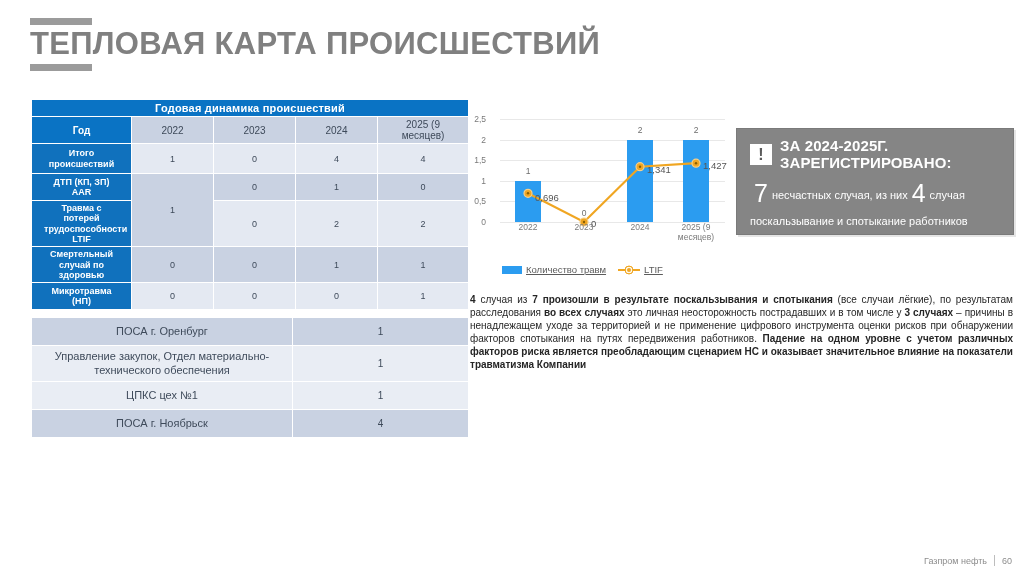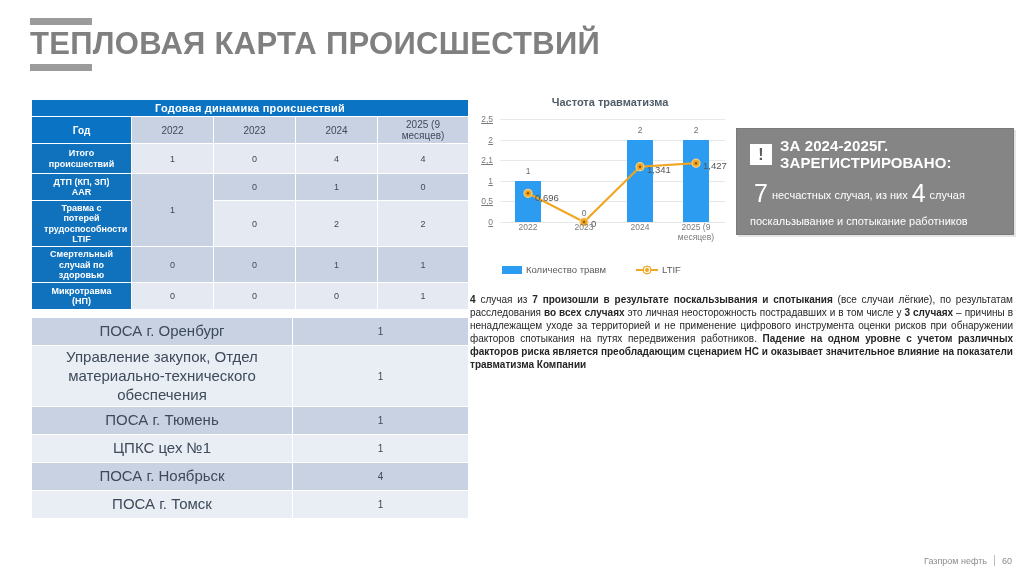--- a/index.html
+++ b/index.html
@@ -85,21 +85,21 @@
   }
 
   
   #table-units {
     position: absolute;
     left: 31px;
     top: 317px;
     width: 437px;
   }
   #table-units .unit-name {
-    font-size: 15px;
+    font-size: 11px;
     line-height: 1.25;
   }
   #table-units .unit-count { font-size: 10px; }
   .u-a { background: #c9d2e2; }
   .u-b { background: #e9edf4; }
 
   
   #chart-panel {
     position: absolute;
     left: 470px;
@@ -127,26 +127,25 @@
   .grid-line {
     position: absolute;
     left: 0;
     width: 100%;
     height: 1px;
     background: #e8e8e8;
   }
   .ytick {
     position: absolute;
     right: 100%;
-    margin-right: 7px;
+    margin-right: 14px;
     transform: translateY(-50%);
     font-size: 8.5px;
     color: #7a7a7a;
     white-space: nowrap;
-    text-decoration: underline;
   }
   .bar {
     position: absolute;
     bottom: 0;
     background: #2b9cf0;
     width: 26px;
   }
   .bar-label {
     position: absolute;
     transform: translate(-50%, -100%);
@@ -175,23 +174,24 @@
     font-size: 9.5px;
     color: #555;
     white-space: nowrap;
   }
   #chart-legend {
     position: absolute;
     left: 32px;
     top: 168px;
     display: flex;
     align-items: center;
-    gap: 30px;
+    gap: 12px;
     font-size: 9.5px;
     color: #5b5b5b;
+    text-decoration: underline;
   }
   .lg-item { display: flex; align-items: center; gap: 4px; }
   .lg-swatch-bar { width: 20px; height: 8px; background: #2b9cf0; }
   .lg-swatch-line {
     width: 22px; height: 2px; background: #f0a622;
     position: relative;
   }
   .lg-swatch-line::after {
     content: "";
     position: absolute;
@@ -353,51 +353,42 @@
   <tbody>
     <tr style="height:28px">
       <td class="u-a unit-name">ПОСА г. Оренбург</td>
       <td class="u-a unit-count">1</td>
     </tr>
     <tr style="height:36px">
       <td class="u-b unit-name">Управление закупок, Отдел материально-технического обеспечения</td>
       <td class="u-b unit-count">1</td>
     </tr>
     <tr style="height:28px">
-      <td class="u-a unit-name">ПОСА г. Тюмень</td>
-      <td class="u-a unit-count">1</td>
-    </tr>
-    <tr style="height:28px">
       <td class="u-b unit-name">ЦПКС цех №1</td>
       <td class="u-b unit-count">1</td>
     </tr>
     <tr style="height:28px">
       <td class="u-a unit-name">ПОСА г. Ноябрьск</td>
       <td class="u-a unit-count">4</td>
     </tr>
-    <tr style="height:28px">
-      <td class="u-b unit-name">ПОСА г. Томск</td>
-      <td class="u-b unit-count">1</td>
-    </tr>
   </tbody>
 </table>
 
 <div id="chart-panel">
-  <div id="chart-title">Частота травматизма</div>
 
   <div id="plot-area">
 
     <div class="grid-line" style="top:0px">
         <span class="ytick">2,5</span>
       </div>
     <div class="grid-line" style="top:20.6px">
         <span class="ytick">2</span>
       </div>
     <div class="grid-line" style="top:41.2px">
-        <span class="ytick">2,1</span>
+        <span class="ytick">1,5</span>
       </div>
     <div class="grid-line" style="top:61.8px">
         <span class="ytick">1</span>
       </div>
     <div class="grid-line" style="top:82.4px">
         <span class="ytick">0,5</span>
       </div>
     <div class="grid-line" style="top:103px">
         <span class="ytick">0</span>
       </div>

